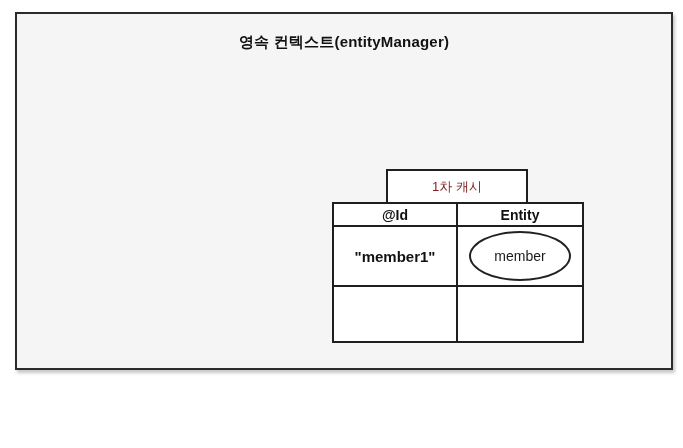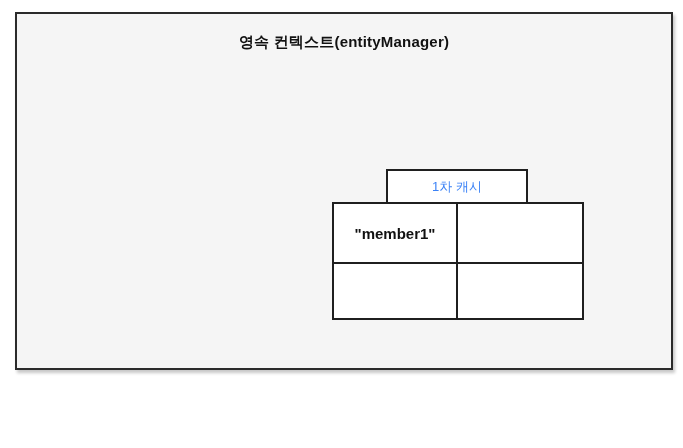--- a/index.html
+++ b/index.html
@@ -45,21 +45,21 @@
     top: 155px;
     width: 142px;
     height: 36px;
     background: #ffffff;
     border: 2px solid #1f1f1f;
     z-index: 1;
     display: flex;
     align-items: center;
     justify-content: center;
     font-size: 13px;
-    color: #3b82f6;
+    color: #7f1d1d;
   }
 
   .cache-table {
     position: absolute;
     left: 315px;
     top: 188px;
     width: 252px;
     background: #ffffff;
     border: 2px solid #1f1f1f;
     z-index: 2;
@@ -108,24 +108,33 @@
 <div class="frame">
 
   <div class="diagram-title">영속 컨텍스트(entityManager)</div>
 
   <div class="cache-box">
     <span>1차 캐시</span>
   </div>
 
   <div class="cache-table">
 
+    <div class="t-row header">
+      <div class="t-cell">@Id</div>
+      <div class="t-cell">Entity</div>
+    </div>
 
     <div class="t-row data1">
       <div class="t-cell">
         <span class="id-value">"member1"</span>
+      </div>
+      <div class="t-cell">
+        <div class="entity-ellipse">
+          <span>member</span>
+        </div>
       </div>
     </div>
 
     <div class="t-row data2">
       <div class="t-cell"></div>
       <div class="t-cell"></div>
     </div>
 
   </div>
 </div>

